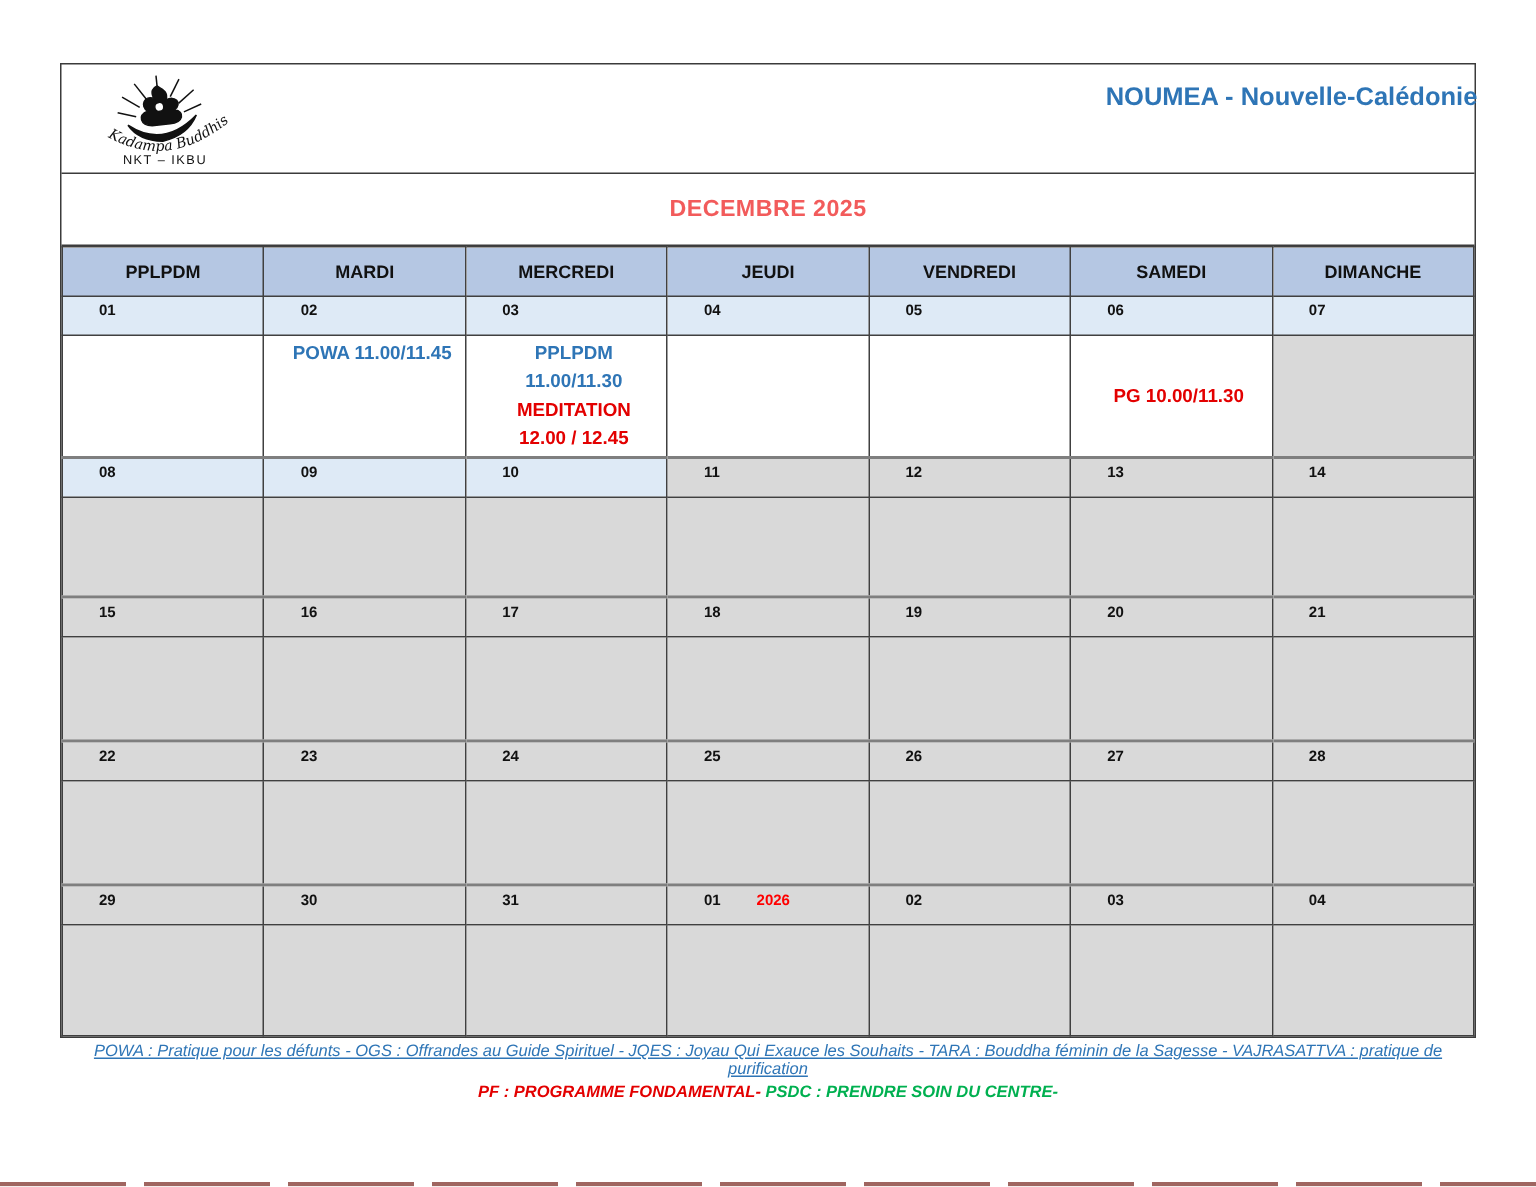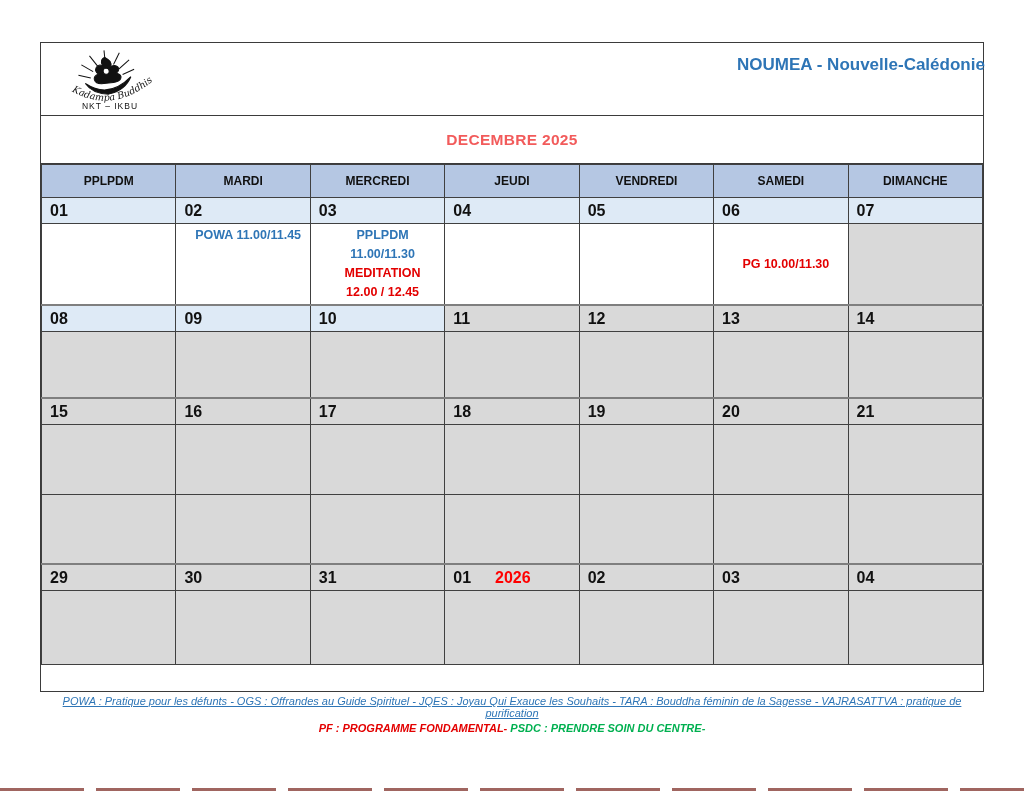--- a/index.html
+++ b/index.html
@@ -31,22 +31,22 @@
   .monthband span{font-size:15.5px;font-weight:bold;color:var(--month-red,#F25B5B);letter-spacing:.3px;text-align:right;}
   
   table.cal{width:100%;border-collapse:collapse;table-layout:fixed;}
   table.cal td{border:1px solid #404040;box-sizing:border-box;overflow:hidden;}
   tr.dayhdr td{
     height:33px;background:var(--header-bg,#B5C7E3);
     text-align:center;vertical-align:middle;
     font-size:12px;font-weight:bold;color:#111;
   }
   tr.row-dates td{
-    height:26px;vertical-align:top;padding:4px 0 0 8px;
-    font-size:16px;font-weight:bold;color:#111;
+    height:26px;vertical-align:top;padding:4px 0 0 24px;
+    font-size:10px;font-weight:bold;color:#111;
   }
   tr.week-sep td{border-top:2px solid #7f7f7f;}
   tr.row-events td{vertical-align:top;padding:2px 1px;}
   tr.row-events td.va-middle{vertical-align:middle;}
   .er0 td{height:81px;} .er1 td{height:67px;} .er2 td{height:70px;}
   .er3 td{height:70px;} .er4 td{height:74px;}
   .bg-blue{background:var(--date-blue-bg,#DEEAF6);}
   .bg-gray{background:var(--cell-gray,#D9D9D9);}
   .bg-white{background:#fff;}
   .ev-line{font-size:12.5px;font-weight:bold;text-align:center;line-height:19px;padding-left:10px;}
@@ -178,20 +178,29 @@
           </tr>
           <tr class="row-events er2">
             <td class="bg-gray"></td>
             <td class="bg-gray"></td>
             <td class="bg-gray"></td>
             <td class="bg-gray"></td>
             <td class="bg-gray"></td>
             <td class="bg-gray"></td>
             <td class="bg-gray"></td>
           </tr>
+          <tr class="row-dates week-sep">
+            <td class="bg-gray"><span>22</span></td>
+            <td class="bg-gray"><span>23</span></td>
+            <td class="bg-gray"><span>24</span></td>
+            <td class="bg-gray"><span>25</span></td>
+            <td class="bg-gray"><span>26</span></td>
+            <td class="bg-gray"><span>27</span></td>
+            <td class="bg-gray"><span>28</span></td>
+          </tr>
           <tr class="row-events er3">
             <td class="bg-gray"></td>
             <td class="bg-gray"></td>
             <td class="bg-gray"></td>
             <td class="bg-gray"></td>
             <td class="bg-gray"></td>
             <td class="bg-gray"></td>
             <td class="bg-gray"></td>
           </tr>
           <tr class="row-dates week-sep">

